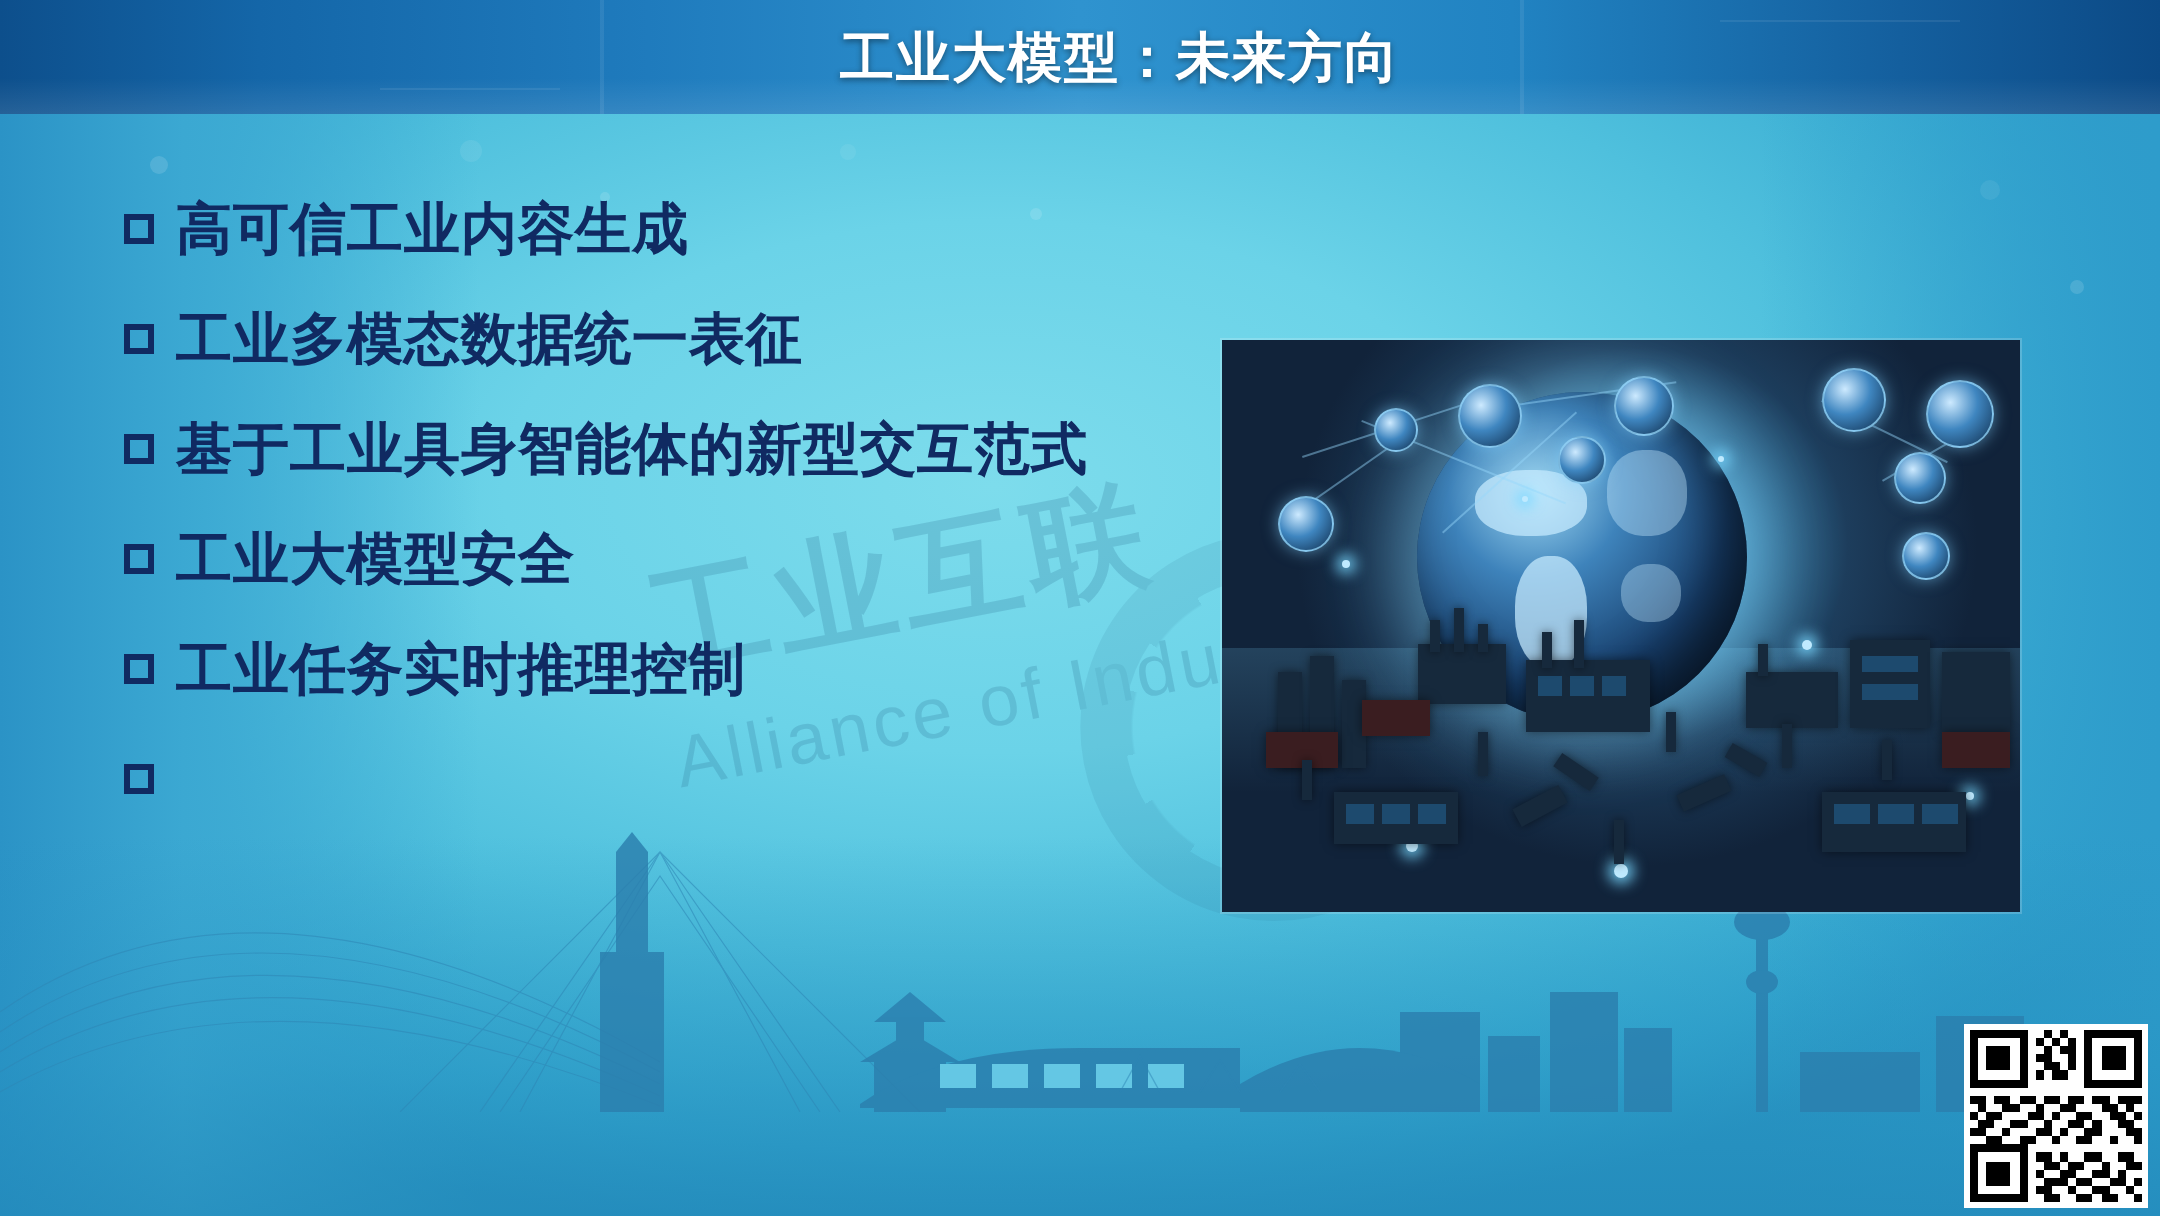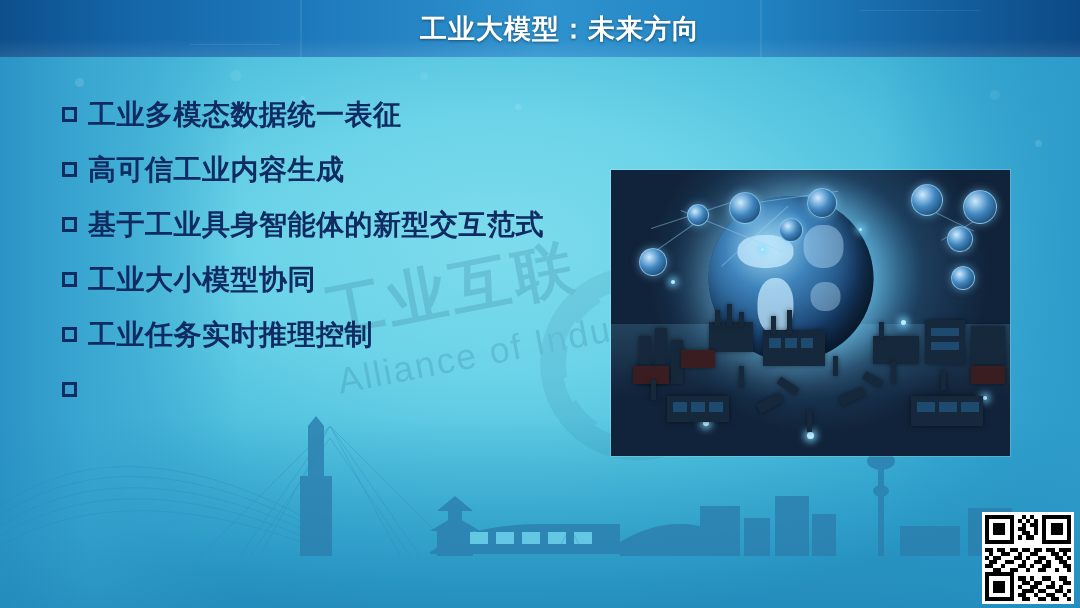--- a/index.html
+++ b/index.html
@@ -261,33 +261,33 @@
     <span class="hdr-stripe" style="left:300px;top:0;width:2px;height:57px;"></span>
     <span class="hdr-stripe" style="left:760px;top:0;width:2px;height:57px;"></span>
     <span class="hdr-stripe" style="left:860px;top:10px;width:120px;height:1px;"></span>
     <span class="hdr-stripe" style="left:190px;top:44px;width:90px;height:1px;"></span>
     <div class="title">工业大模型：未来方向</div>
   </div>
 
   <div class="bullets">
     <div class="bullet">
       <span class="bullet-box"></span>
+      <span class="bullet-text">高可信工业内容生成</span>
+    </div>
+    <div class="bullet">
+      <span class="bullet-box"></span>
       <span class="bullet-text">工业多模态数据统一表征</span>
     </div>
     <div class="bullet">
       <span class="bullet-box"></span>
-      <span class="bullet-text">高可信工业内容生成</span>
-    </div>
-    <div class="bullet">
-      <span class="bullet-box"></span>
       <span class="bullet-text">基于工业具身智能体的新型交互范式</span>
     </div>
     <div class="bullet">
       <span class="bullet-box"></span>
-      <span class="bullet-text">工业大小模型协同</span>
+      <span class="bullet-text">工业大模型安全</span>
     </div>
     <div class="bullet">
       <span class="bullet-box"></span>
       <span class="bullet-text">工业任务实时推理控制</span>
     </div>
     <div class="bullet">
       <span class="bullet-box"></span>
     </div>
   </div>
 

